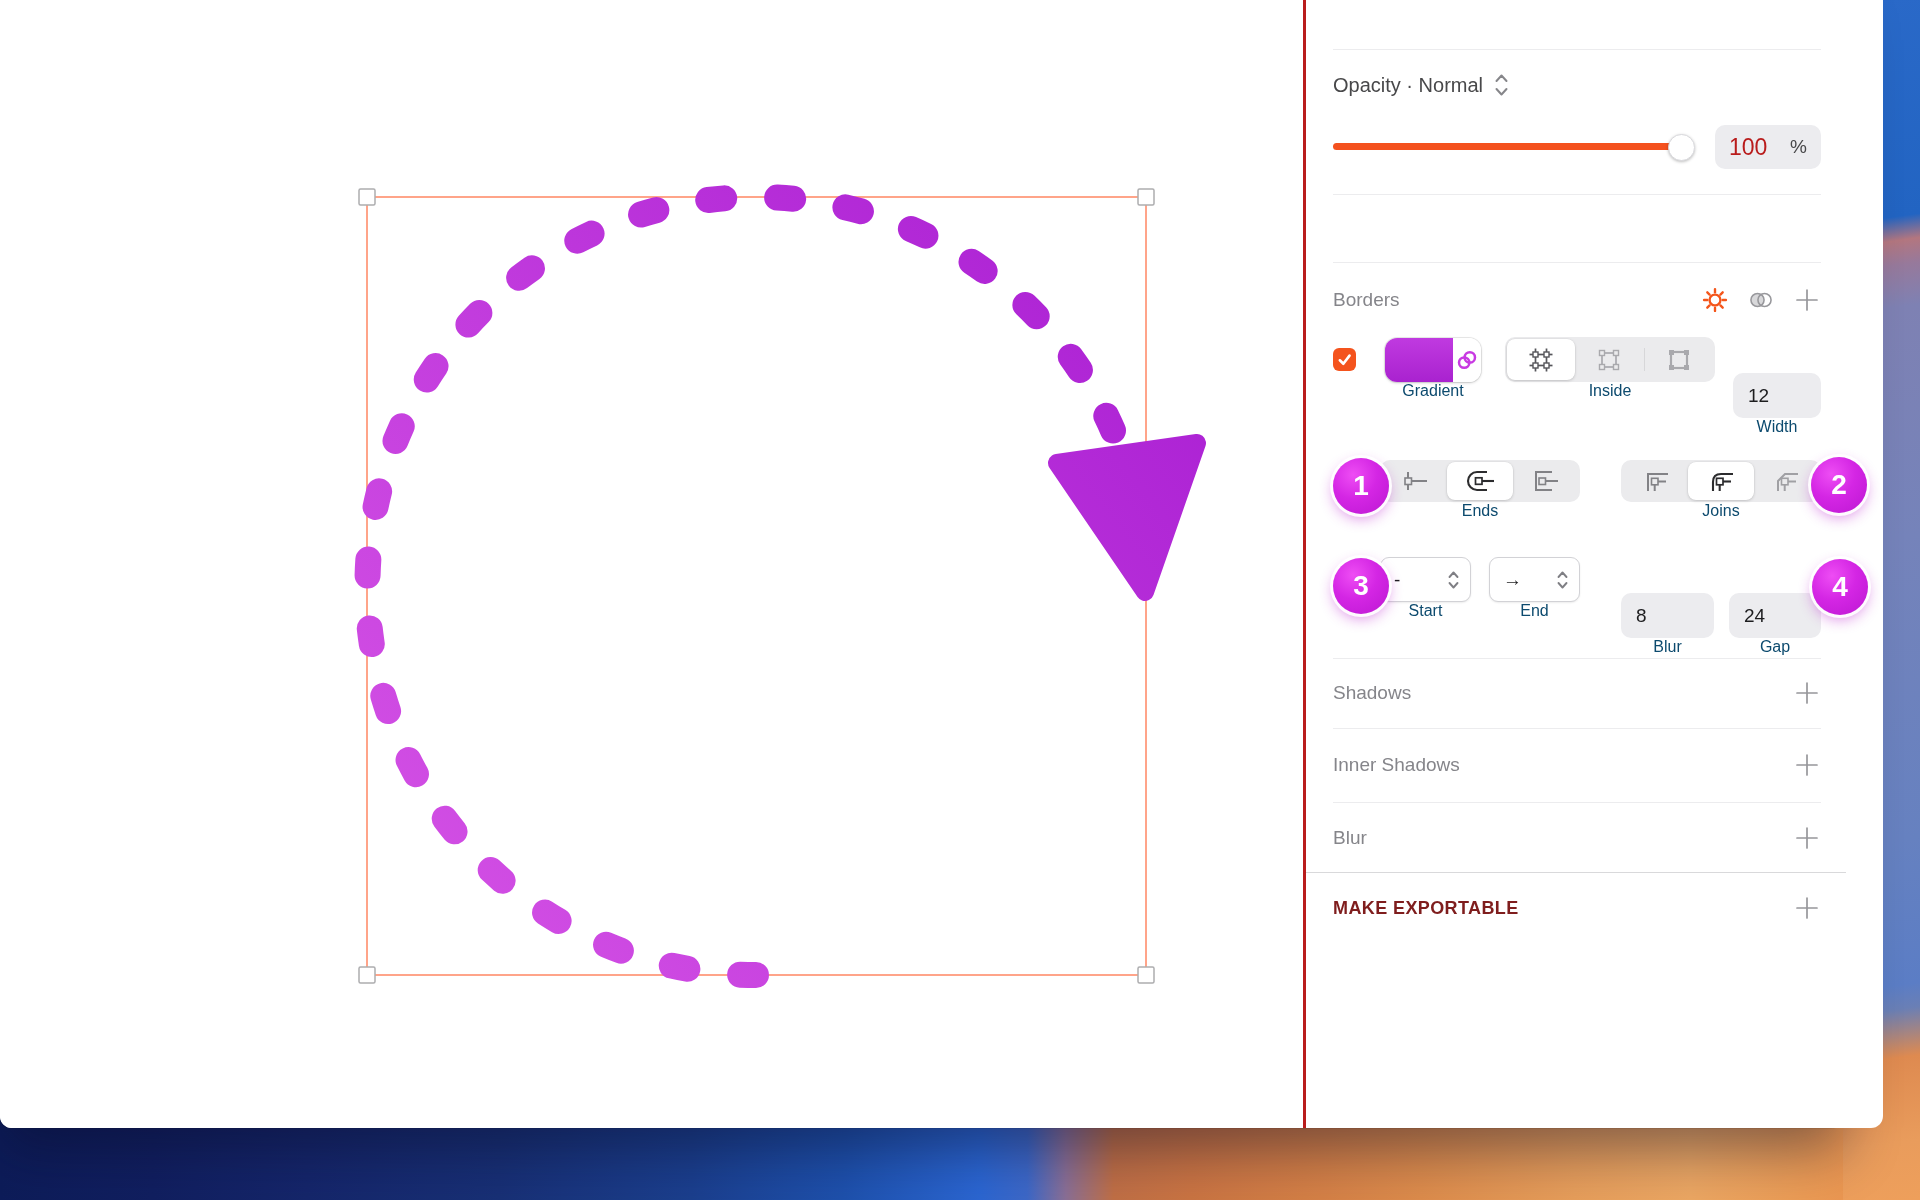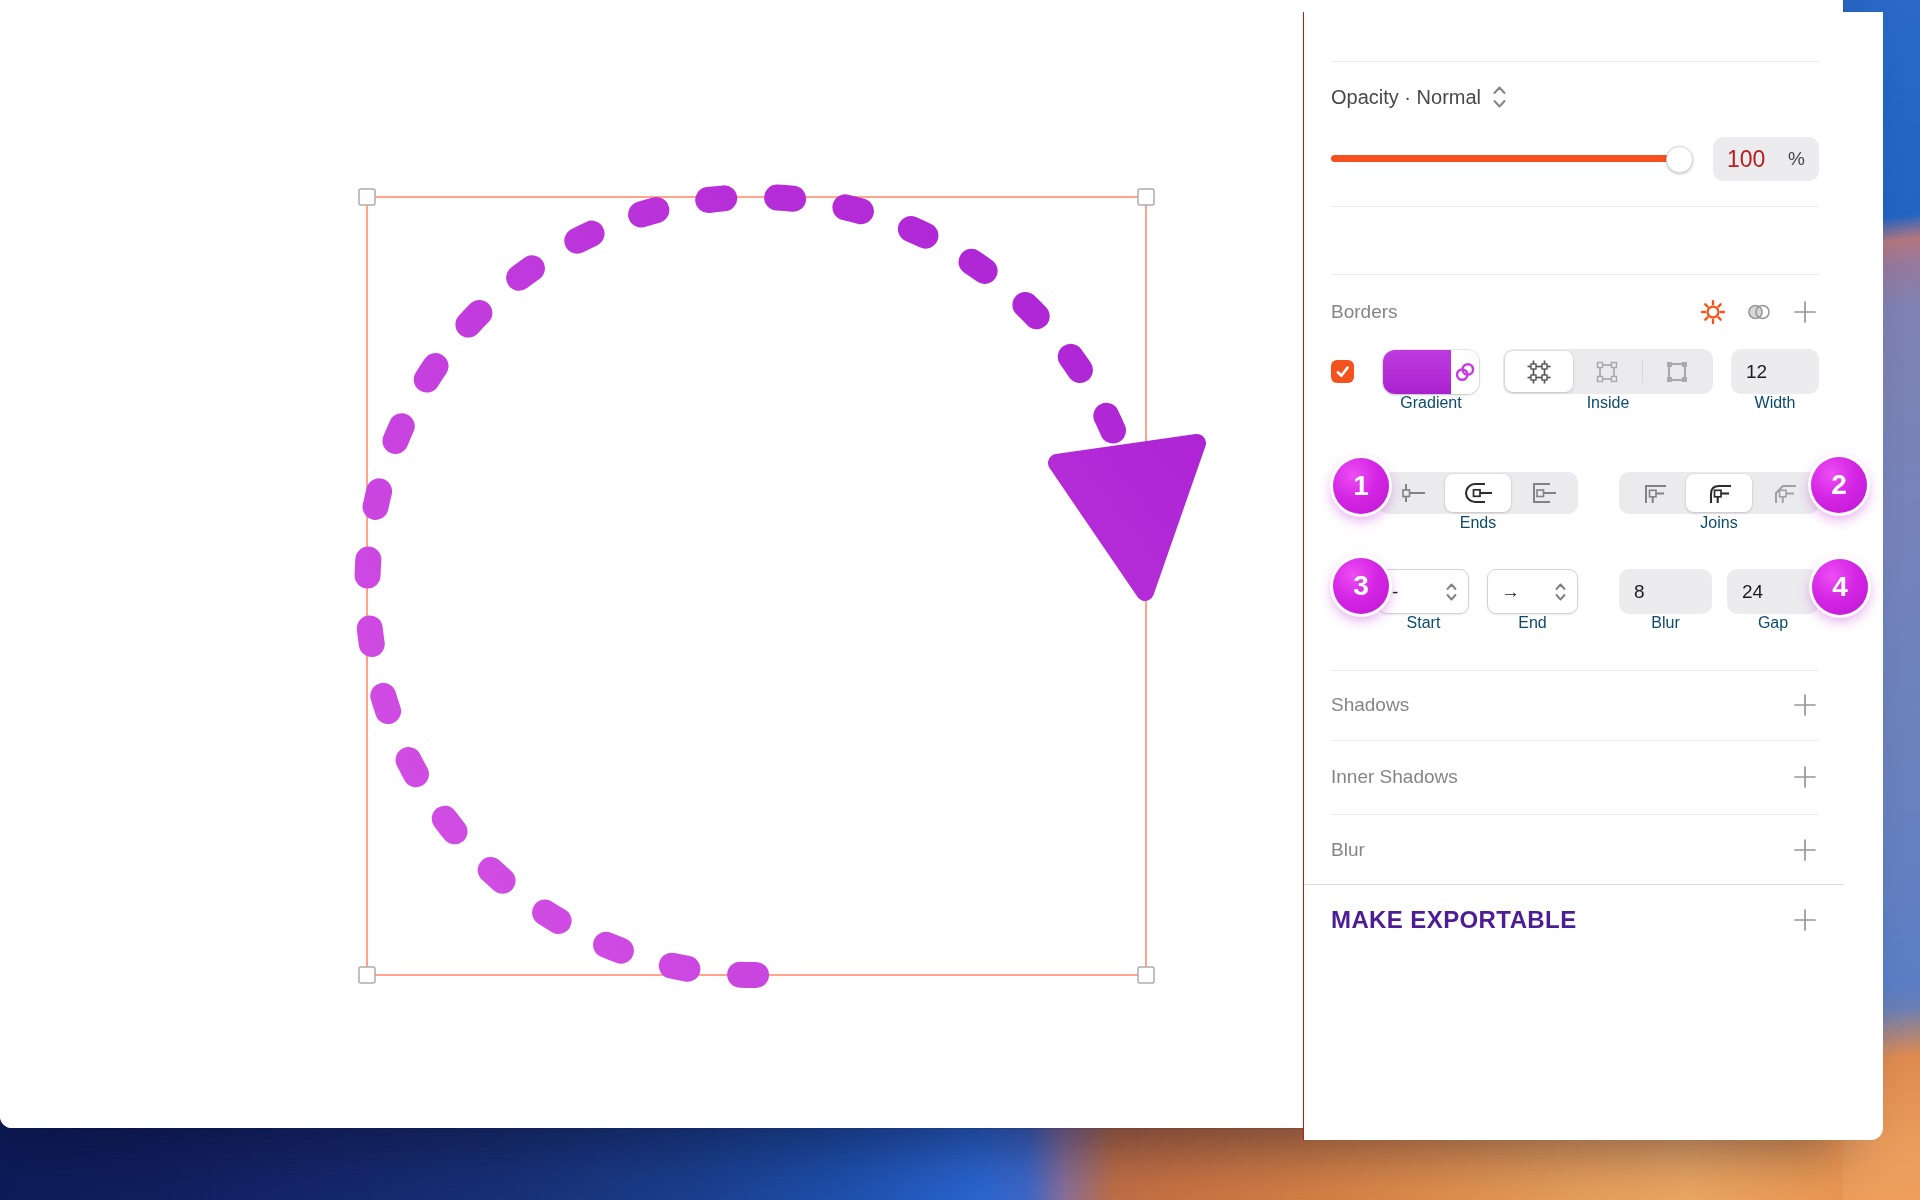--- a/index.html
+++ b/index.html
@@ -15,29 +15,29 @@
   }
   .window {
     position:absolute; left:0; top:0; width:1843px; height:1128px;
     background:#ffffff; border-radius:0 0 12px 12px;
     box-shadow:0 22px 55px rgba(8,12,40,.45), 0 0 0 1px rgba(0,0,0,.07);
   }
   .canvas { position:absolute; left:0; top:0; width:1303px; height:1128px; background:#fff; border-radius:0 0 0 12px; }
   .canvas svg { display:block; }
 
   .inspector {
-    position:absolute; left:1303px; top:12px; width:580px; height:1128px;
-    background:#ffffff; border-left:1px solid #b91c1c; border-radius:0 0 12px 0;
+    position:absolute; left:1303px; top:0; width:580px; height:1128px;
+    background:#ffffff; border-left:3px solid #b91c1c; border-radius:0 0 12px 0;
   }
   .divider { position:absolute; left:27px; width:488px; height:1px; background:#ececee; }
   .divider-full { position:absolute; left:0; width:540px; height:1px; background:#d9d9db; }
 
   .section-row { position:absolute; left:27px; width:488px; height:44px; display:flex; align-items:center; justify-content:space-between; }
   .section-label { font-size:19px; color:#85858a; }
-  .section-label.dark { color:#4c1d95; font-weight:700; font-size:24px; letter-spacing:.4px; }
+  .section-label.dark { color:#7f1d1d; font-weight:700; font-size:18px; letter-spacing:.4px; }
   .plus-btn { width:28px; height:28px; display:flex; align-items:center; justify-content:center; cursor:pointer; }
 
   .opacity-row { position:absolute; left:27px; top:64px; height:42px; display:flex; align-items:center; gap:10px; }
   .opacity-title { font-size:20px; font-weight:500; color:#48484a; }
 
   .slider-track { position:absolute; left:27px; top:143px; width:351px; height:7px; border-radius:4px; background:#f4511e; }
   .slider-knob { position:absolute; left:362px; top:134px; width:27px; height:27px; border-radius:50%; background:#fff; border:1px solid #d9d9dd; box-shadow:0 1px 3px rgba(0,0,0,.25); }
   .value-box { position:absolute; left:409px; top:125px; width:106px; height:44px; background:#ececef; border-radius:10px; display:flex; align-items:center; justify-content:space-between; padding:0 14px; }
   .value-box .val { font-size:23px; color:#b91c1c;text-align:right; }
   .value-box .unit { font-size:19px; color:#48484a; }
@@ -52,21 +52,21 @@
   .swatch { width:96px; height:44px; border-radius:12px; background:#fff; box-shadow:0 0 0 1px rgba(0,0,0,.08), 0 1px 3px rgba(0,0,0,.18); display:flex; overflow:hidden; cursor:pointer; }
   .swatch-color { width:68px; height:100%; background:linear-gradient(180deg,#c03ae0,#a922cf); }
   .swatch-link { flex:1; display:flex; align-items:center; justify-content:center; background:#fff; }
 
   .segmented { height:45px; background:#ebebed; border-radius:10px; display:flex; align-items:stretch; padding:2px; }
   .segmented.h42 { height:42px; }
   .seg { flex:1; display:flex; align-items:center; justify-content:center; border-radius:8px; cursor:pointer; position:relative; }
   .seg.selected { background:#fff; box-shadow:0 1px 3px rgba(0,0,0,.16), 0 0 0 0.5px rgba(0,0,0,.04); }
   .seg-sep { width:1px; background:#d7d7d9; margin:9px 0; }
 
-  .field { height:45px; background:#ececef; border-radius:10px; display:flex; align-items:center; padding:0 15px; font-size:19px; color:#1d1d1f; }
+  .field { height:45px; background:#ececef; border-radius:10px; display:flex; align-items:center; padding:0 15px; font-size:19px; color:#1d1d1f;margin-top:36px; }
   .dropdown { height:45px; background:#fff; border:1px solid #d2d2d6; border-radius:9px; box-shadow:0 1px 2px rgba(0,0,0,.08); display:flex; align-items:center; justify-content:space-between; padding:0 10px 0 13px; cursor:pointer; font-size:19px; color:#1d1d1f; }
 
   .badge {
     position:absolute; width:56px; height:56px; border-radius:50%;
     background:radial-gradient(circle at 36% 30%, #ee4df4 0%, #d426e4 45%, #bc17d2 100%);
     box-shadow:0 0 0 3px rgba(255,255,255,.92), 0 5px 14px rgba(185,25,205,.45);
     display:flex; align-items:center; justify-content:center;
     color:#fff; font-size:28px; font-weight:700; z-index:20;
   }
 </style>

